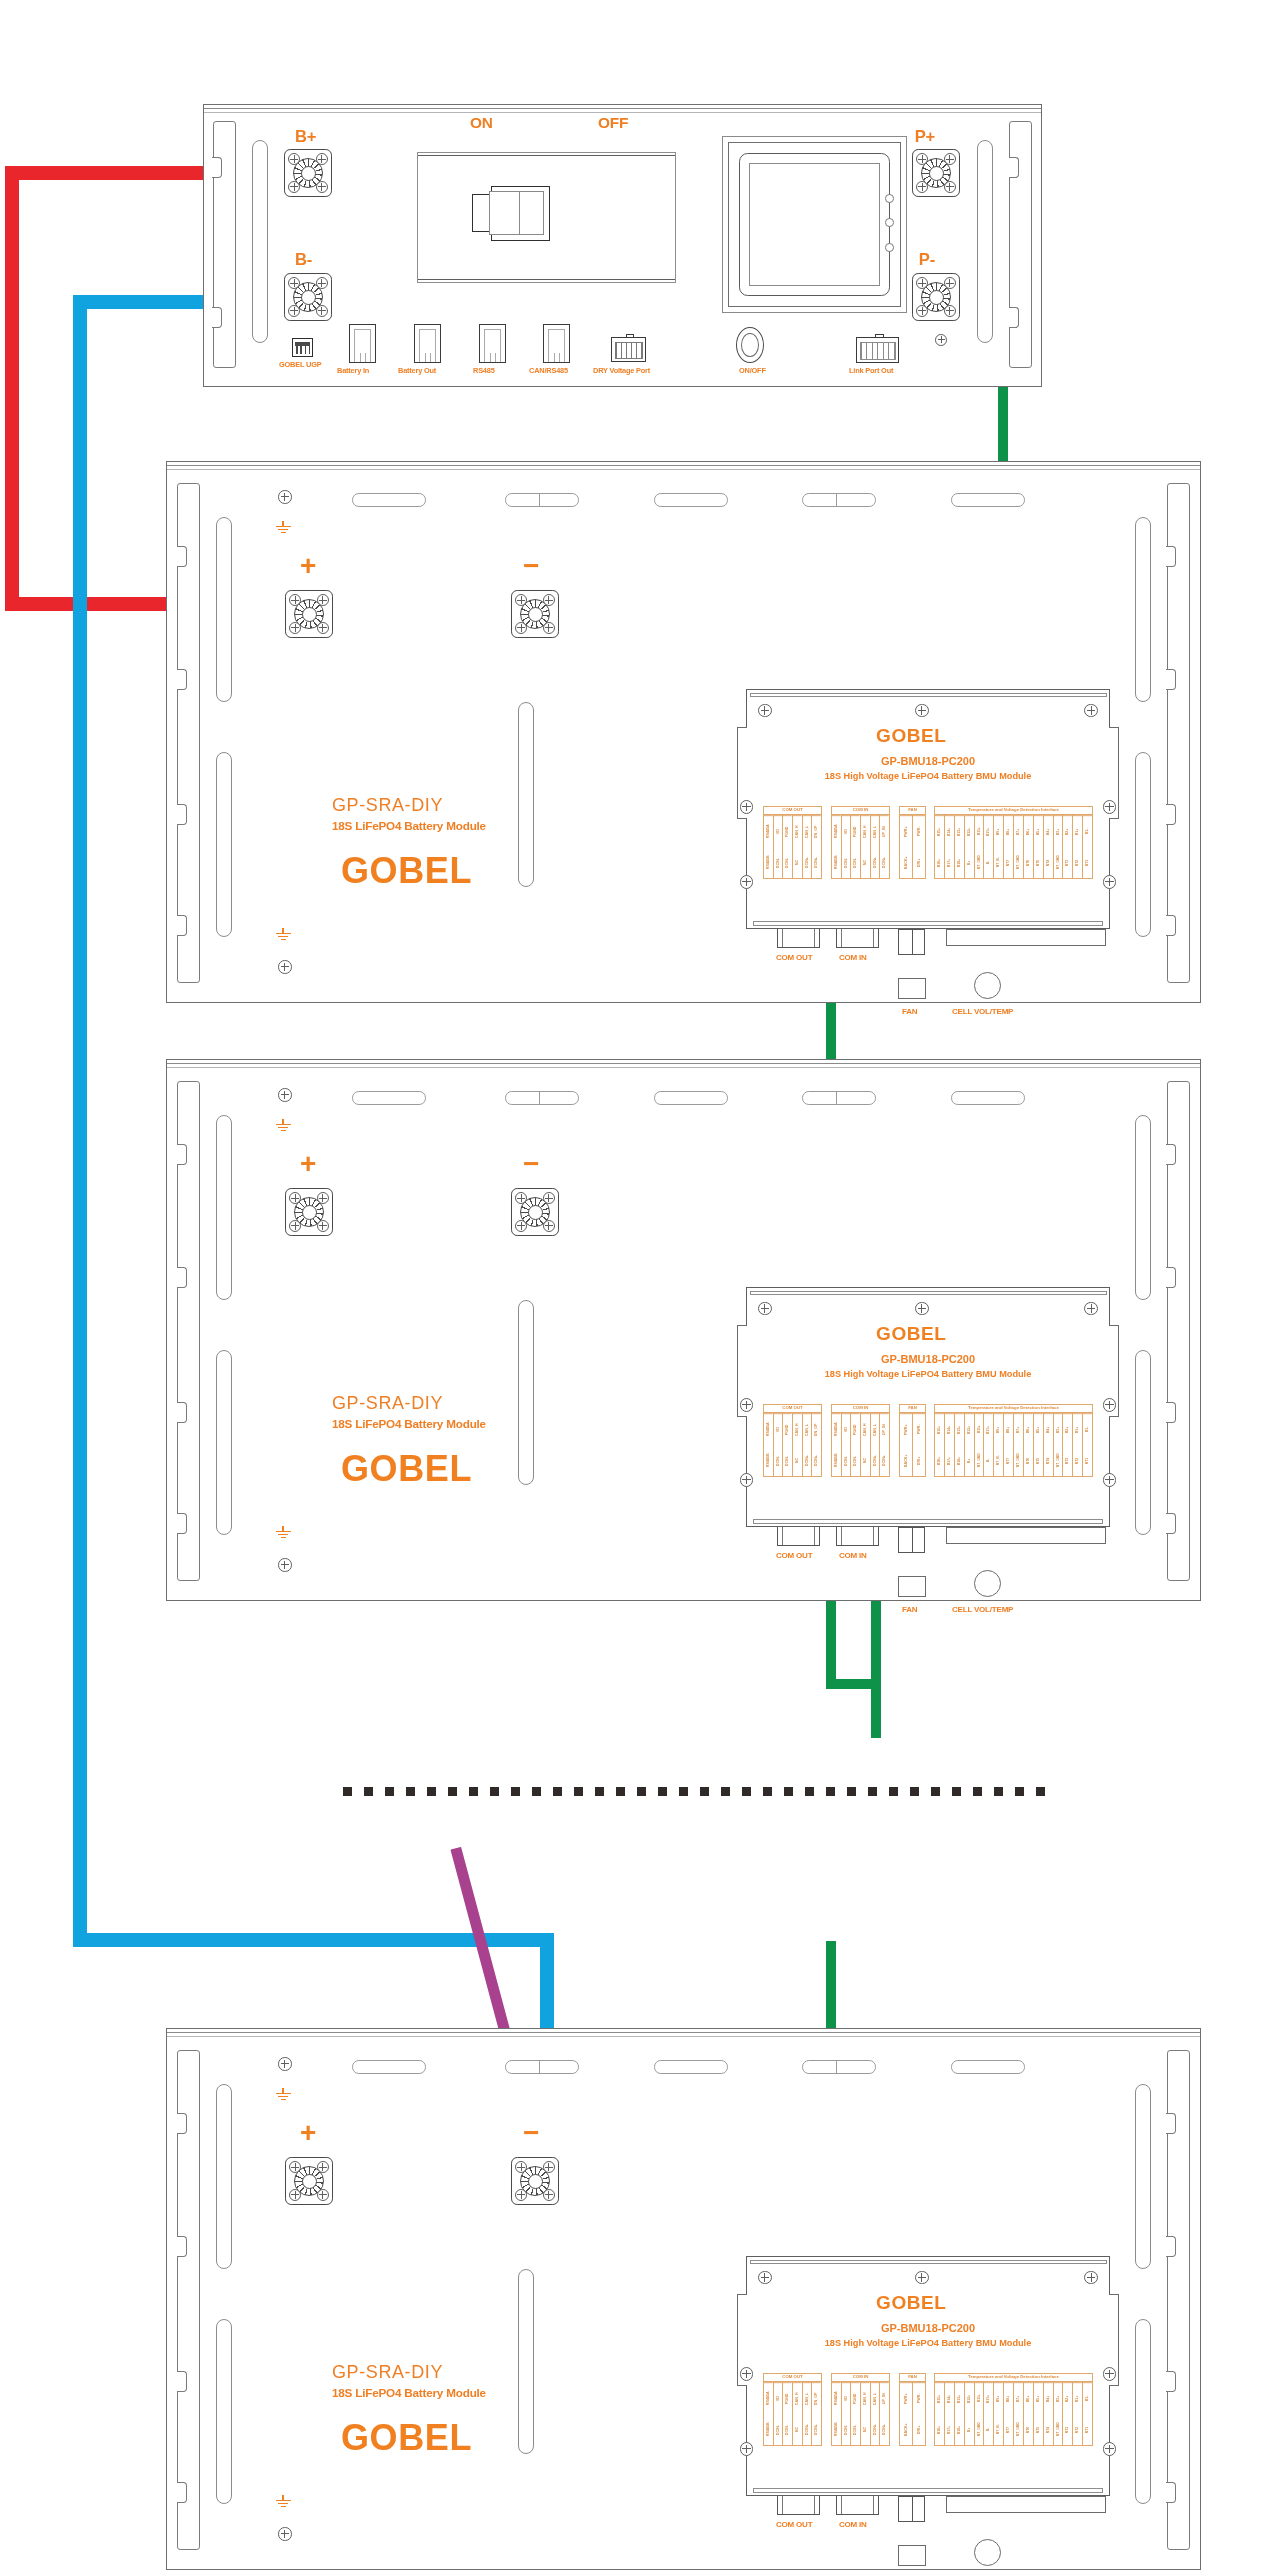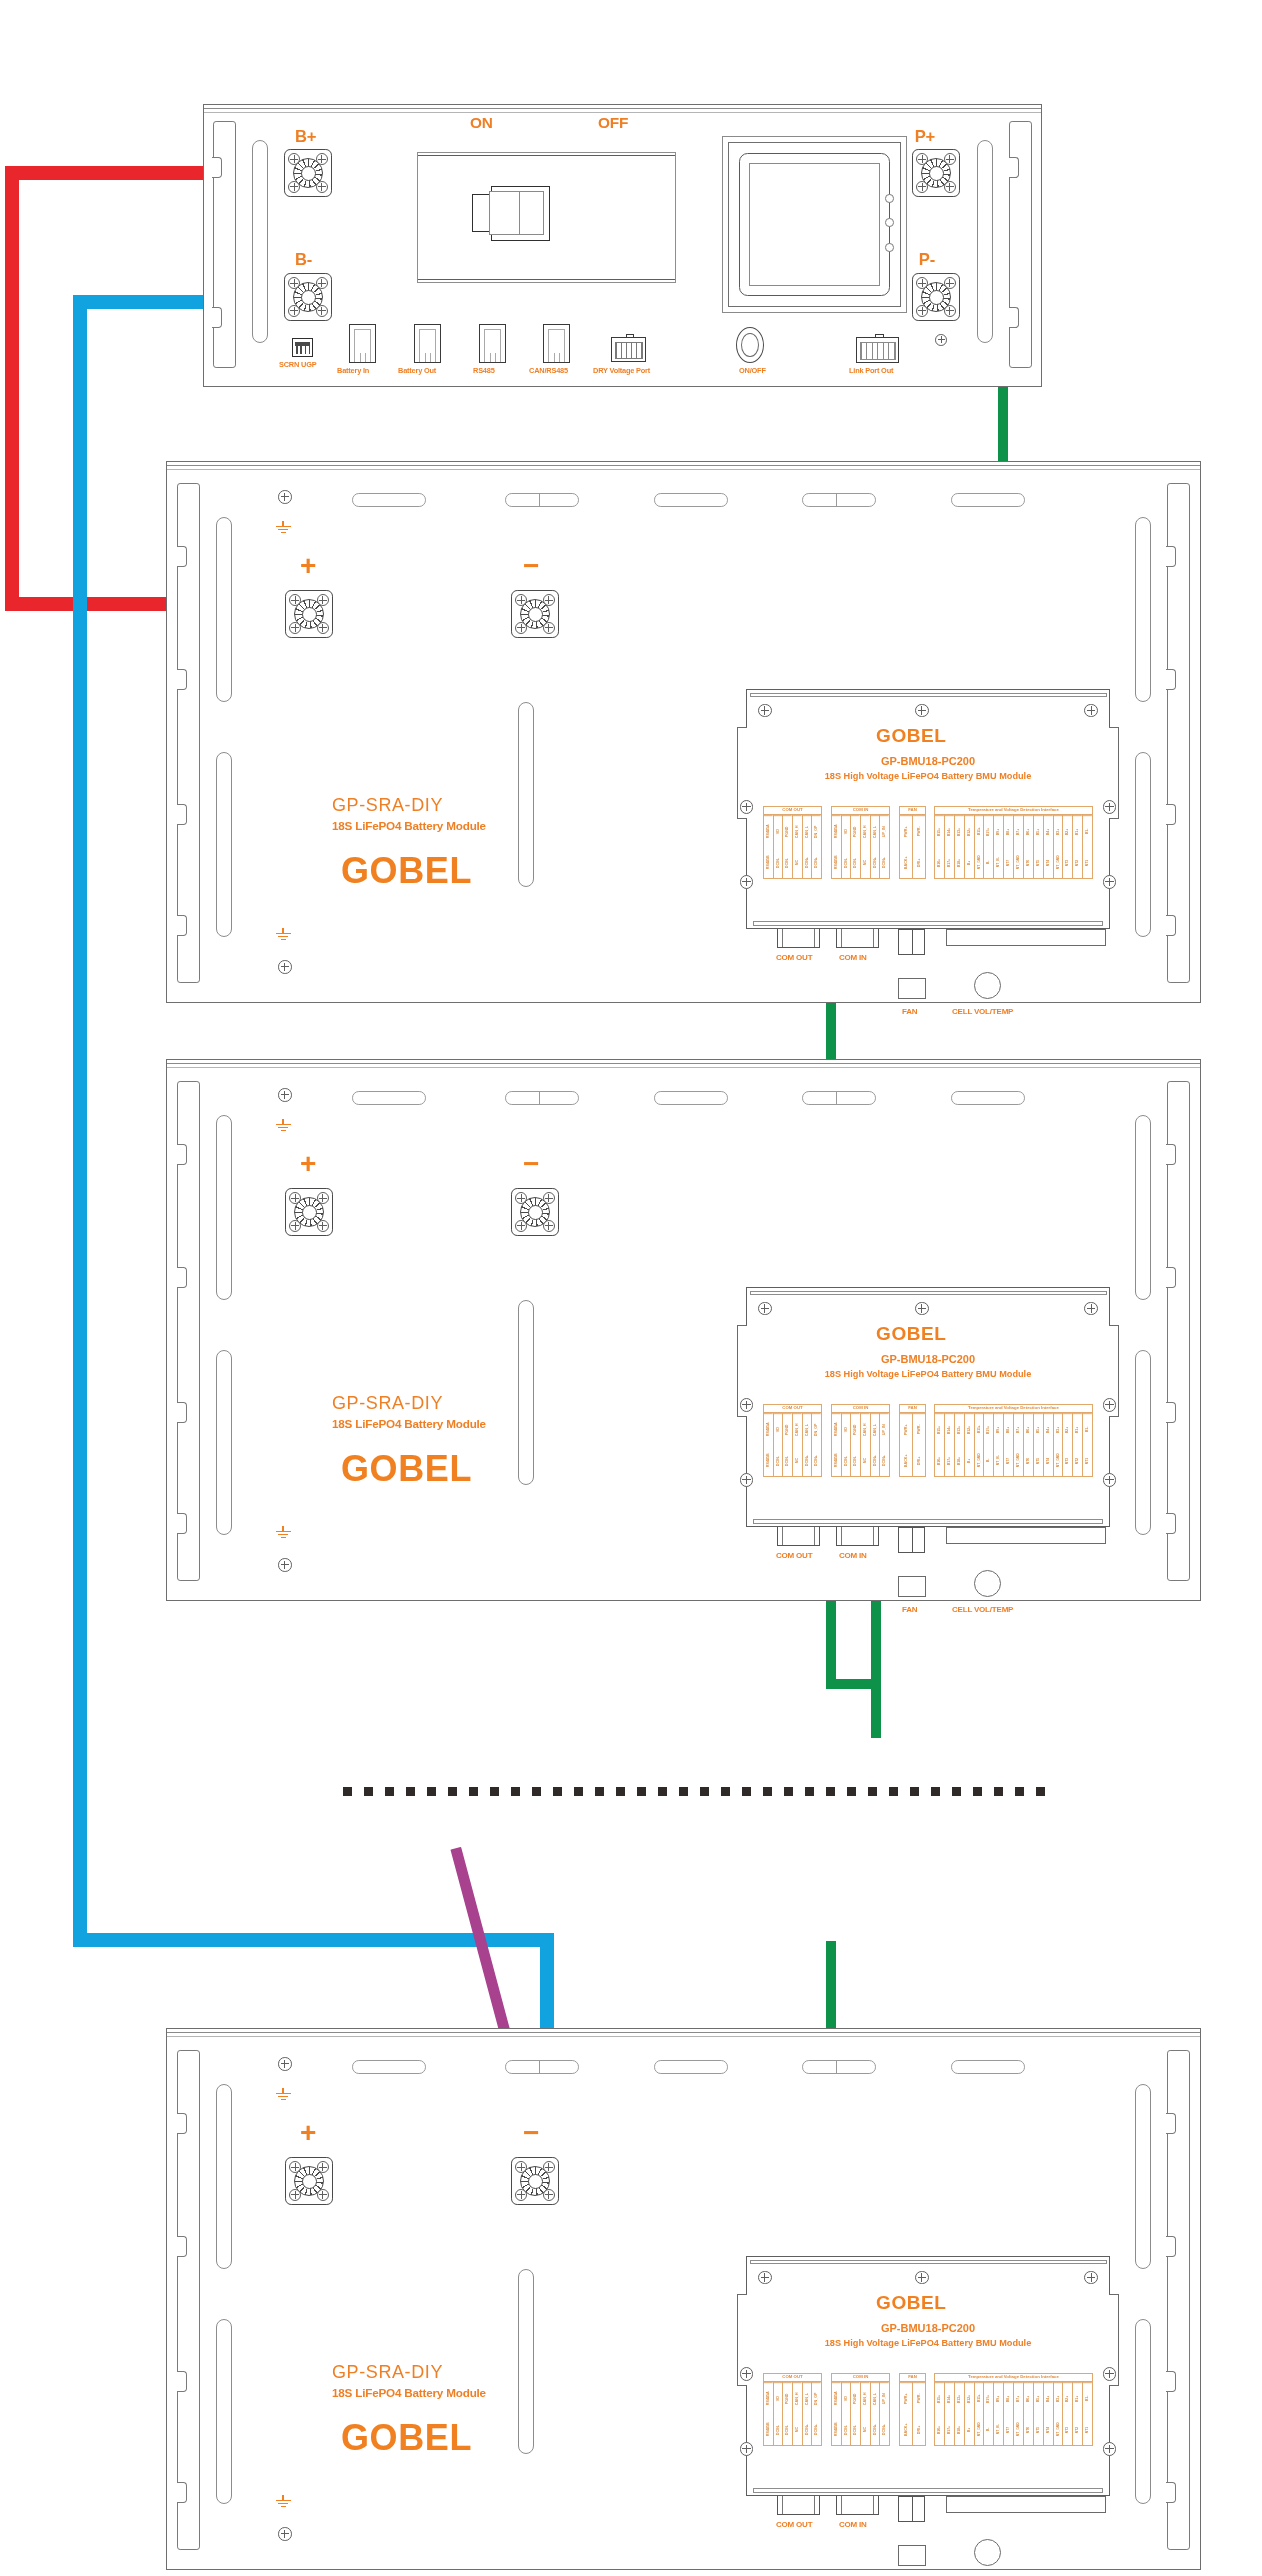--- a/index.html
+++ b/index.html
@@ -345,21 +345,21 @@
       <div class="led" style="right:12.3px; top:57px;"></div>
       <div class="led" style="right:12.3px; top:81px;"></div>
       <div class="led" style="right:12.3px; top:106px;"></div>
     </div>
 
     <div class="usb" style="left:88px; top:233px;"></div>
     <div class="usb" style="left:88px; top:233px;">
       <div class="bar"></div>
         <div class="pins"></div>
     </div>
-    <div class="olabel" style="left:75px; top:255px; font-size:7.4px;">SCRN UGP</div>
+    <div class="olabel" style="left:75px; top:255px; font-size:7.4px;">GOBEL UGP</div>
 
     <div class="rj45" style="left:145px; top:219px;">
       <div class="inner"></div>
         <div class="tab"></div>
     </div>
     <div class="olabel" style="left:133px; top:261px; font-size:7.4px;">Battery In</div>
 
     <div class="rj45" style="left:210px; top:219px;">
       <div class="inner"></div>
         <div class="tab"></div>

